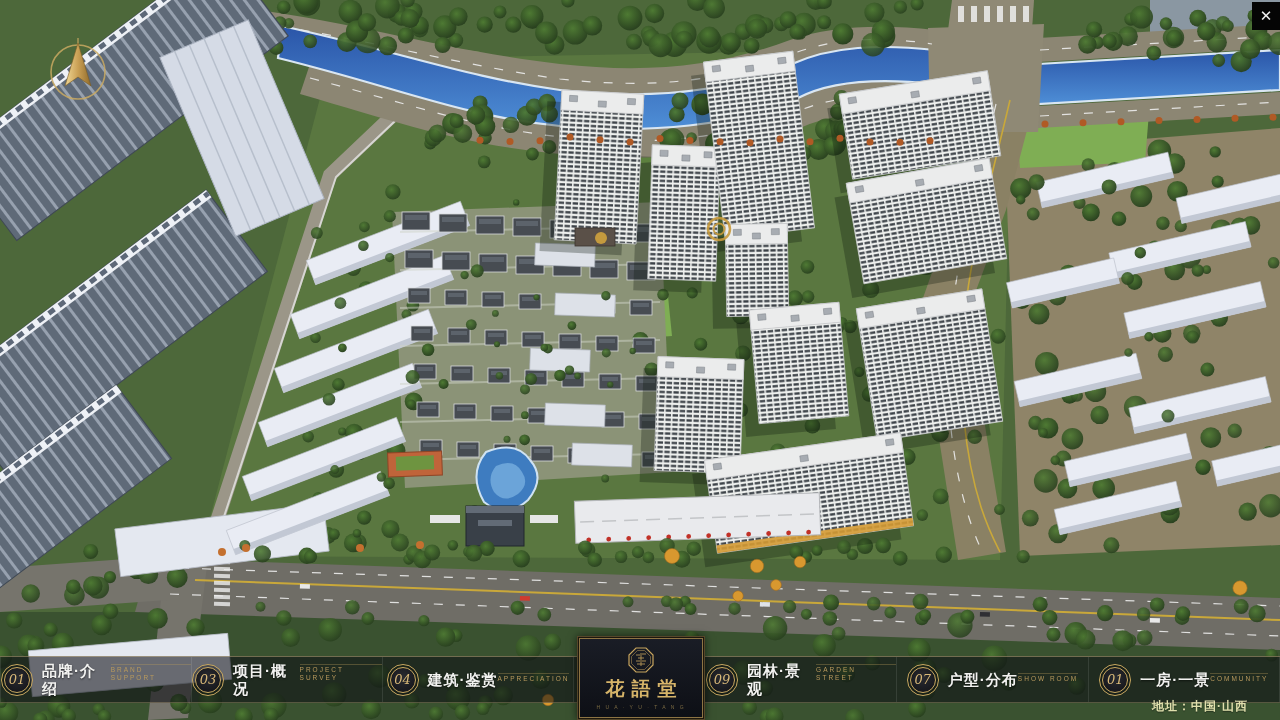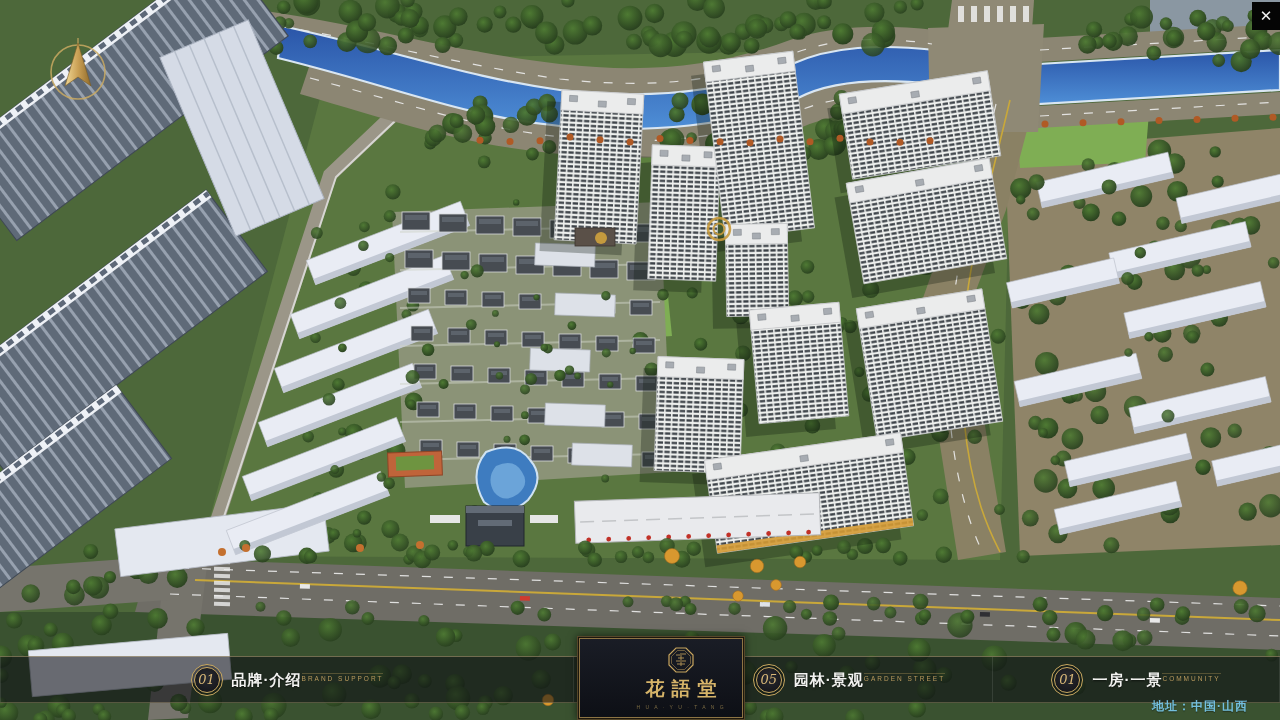--- a/index.html
+++ b/index.html
@@ -31,27 +31,27 @@
   .badge-num{font-family:"DejaVu Serif","Liberation Serif",serif;font-style:italic;
     font-size:13px;color:#d8b878;letter-spacing:0;}
   .nav-labels{display:flex;align-items:flex-start;line-height:1.15;}
   .nav-zh{font-size:15px;font-weight:700;color:#f2f2f0;letter-spacing:1px;text-shadow:0 1px 2px rgba(0,0,0,.6);}
   .nav-en{font-size:6.5px;color:#b99a5d;letter-spacing:2px;margin-top:2px;border-top:1px solid rgba(185,154,93,.35);padding-top:1px;}
   
   .logo-panel{position:absolute;left:577px;top:636px;width:126px;height:82px;cursor:pointer;
     background:linear-gradient(180deg,#1a1d26 0%,#0d0f15 100%);
     border:1px solid #55472a;
     box-shadow:inset 0 0 0 1px rgba(0,0,0,.8), inset 0 0 0 2px #8d7444, 0 0 8px rgba(0,0,0,.6);
-    display:flex;flex-direction:column;align-items:center;justify-content:center;gap:2px;padding-left:40px;}
+    display:flex;flex-direction:column;align-items:center;justify-content:center;gap:2px;}
   .logo-zh{font-family:"DejaVu Serif","Liberation Serif",serif;font-weight:700;font-size:19px;
     color:#d6b469;letter-spacing:7px;text-indent:7px;margin-top:1px;}
   .logo-en{font-size:5px;color:#8d7a4a;letter-spacing:2px;opacity:.85;}
   
   .address{position:absolute;right:32px;top:698px;font-size:12px;font-weight:700;
-    color:#7dd3fc;letter-spacing:1px;opacity:.85;text-shadow:0 1px 1px rgba(0,0,0,.5);}
+    color:#fef9c3;letter-spacing:1px;opacity:.85;text-shadow:0 1px 1px rgba(0,0,0,.5);}
 </style>
 </head>
 <body>
 
 <div class="stage">
 
   <svg class="scene" id="scene" viewBox="0 0 1280 720">
     <defs>
       <linearGradient id="waterG" x1="0" y1="0" x2="0" y2="1">
         <stop offset="0" stop-color="#2a55a8"></stop>
@@ -1052,37 +1052,70 @@
               <span class="badge-num">01</span>
             </span>
       </span>
       <span class="nav-labels">
         <span class="nav-zh">品牌·介绍</span>
         <span class="nav-en">BRAND SUPPORT</span>
       </span>
     </div>
 
 
-
+    <div class="nav-item">
+      <span class="badge">
+        <span class="badge-inner">
+              <span class="badge-num">03</span>
+            </span>
+      </span>
+      <span class="nav-labels">
+        <span class="nav-zh">项目·概况</span>
+        <span class="nav-en">PROJECT SURVEY</span>
+      </span>
+    </div>
+
+    <div class="nav-item">
+      <span class="badge">
+        <span class="badge-inner">
+              <span class="badge-num">04</span>
+            </span>
+      </span>
+      <span class="nav-labels">
+        <span class="nav-zh">建筑·鉴赏</span>
+        <span class="nav-en">APPRECIATION</span>
+      </span>
+    </div>
   </div>
     <div class="nav-spacer"></div>
     <div class="nav-group" id="nav-right">
     <div class="nav-item">
       <span class="badge">
         <span class="badge-inner">
-              <span class="badge-num">05</span>
+              <span class="badge-num">09</span>
             </span>
       </span>
       <span class="nav-labels">
         <span class="nav-zh">园林·景观</span>
         <span class="nav-en">GARDEN STREET</span>
       </span>
     </div>
 
 
+    <div class="nav-item">
+      <span class="badge">
+        <span class="badge-inner">
+              <span class="badge-num">07</span>
+            </span>
+      </span>
+      <span class="nav-labels">
+        <span class="nav-zh">户型·分布</span>
+        <span class="nav-en">SHOW ROOM</span>
+      </span>
+    </div>
 
     <div class="nav-item">
       <span class="badge">
         <span class="badge-inner">
               <span class="badge-num">01</span>
             </span>
       </span>
       <span class="nav-labels">
         <span class="nav-zh">一房·一景</span>
         <span class="nav-en">COMMUNITY</span>

